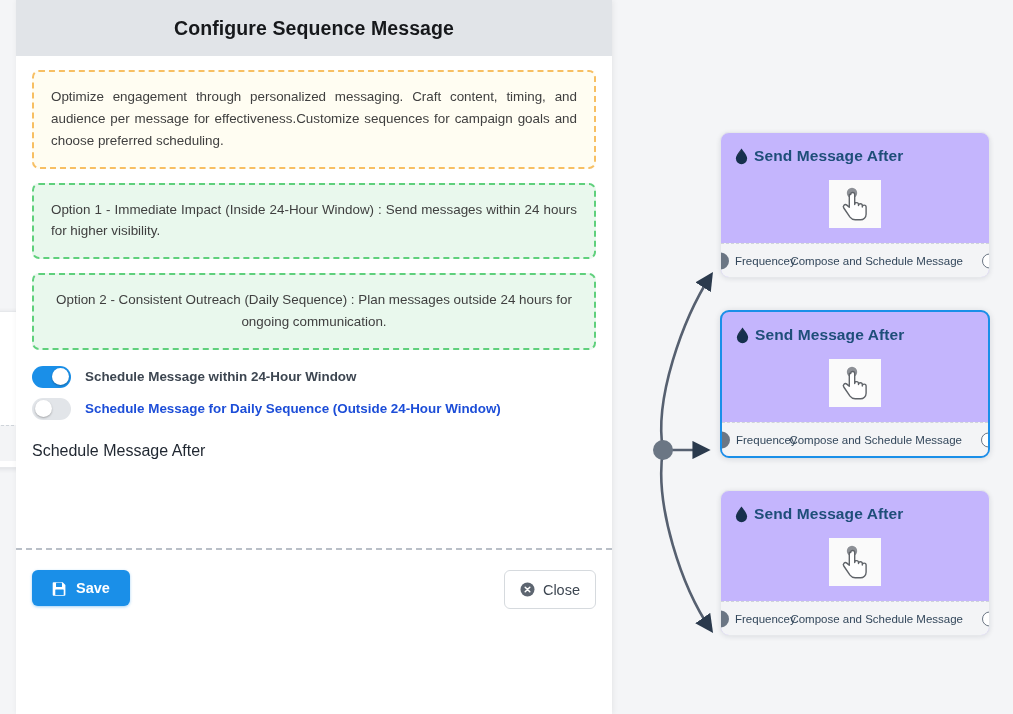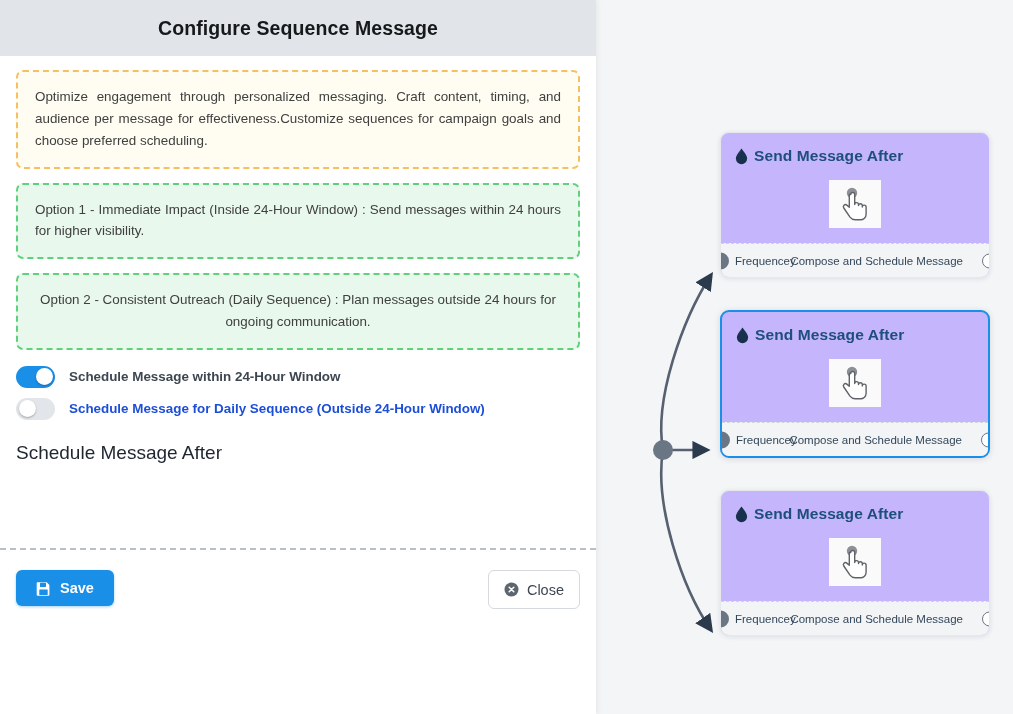--- a/index.html
+++ b/index.html
@@ -87,21 +87,21 @@
     background: #fff;
     border: 1px solid #e6e8eb;
     border-radius: 9px;
     box-shadow: 0 1px 5px rgba(20,30,50,.10);
     overflow: hidden;
   }
   .node-src .node-foot { height: 36px; }
 
   
   .modal {
-    position: absolute; left: 0; top: 0;
+    position: absolute; left: 16px; top: 0;
     width: 596px; height: 714px;
     background: #ffffff;
     z-index: 20;
     box-shadow: 1px 0 6px rgba(0,0,0,.07);
   }
   .modal-header {
     height: 56px;
     background: #e1e4e8;
     display: flex; align-items: center; justify-content: center;
   }
@@ -145,21 +145,21 @@
   .knob {
     position: absolute; top: 2.5px; left: 2.5px;
     width: 17px; height: 17px; border-radius: 50%;
     background: #fff; box-shadow: 0 1px 2px rgba(0,0,0,.28);
   }
   .switch.on .knob { left: auto; right: 2.5px; }
   .toggle-label { font-size: 13.4px; color: #3d4651; }
   .toggle-label.off { color: #1d4ed8; }
 
   .field-label {
-    font-size: 19px; color: #1f2630;
+    font-size: 16px; color: #1f2630;
     margin: 22px 0 8px 0;
   }
   .select {
     height: 46px;
     border: 1px solid #e4e7eb;
     border-radius: 5px;
     background: #fff;
     display: flex; align-items: center;
     padding: 0 14px;
     position: relative;

